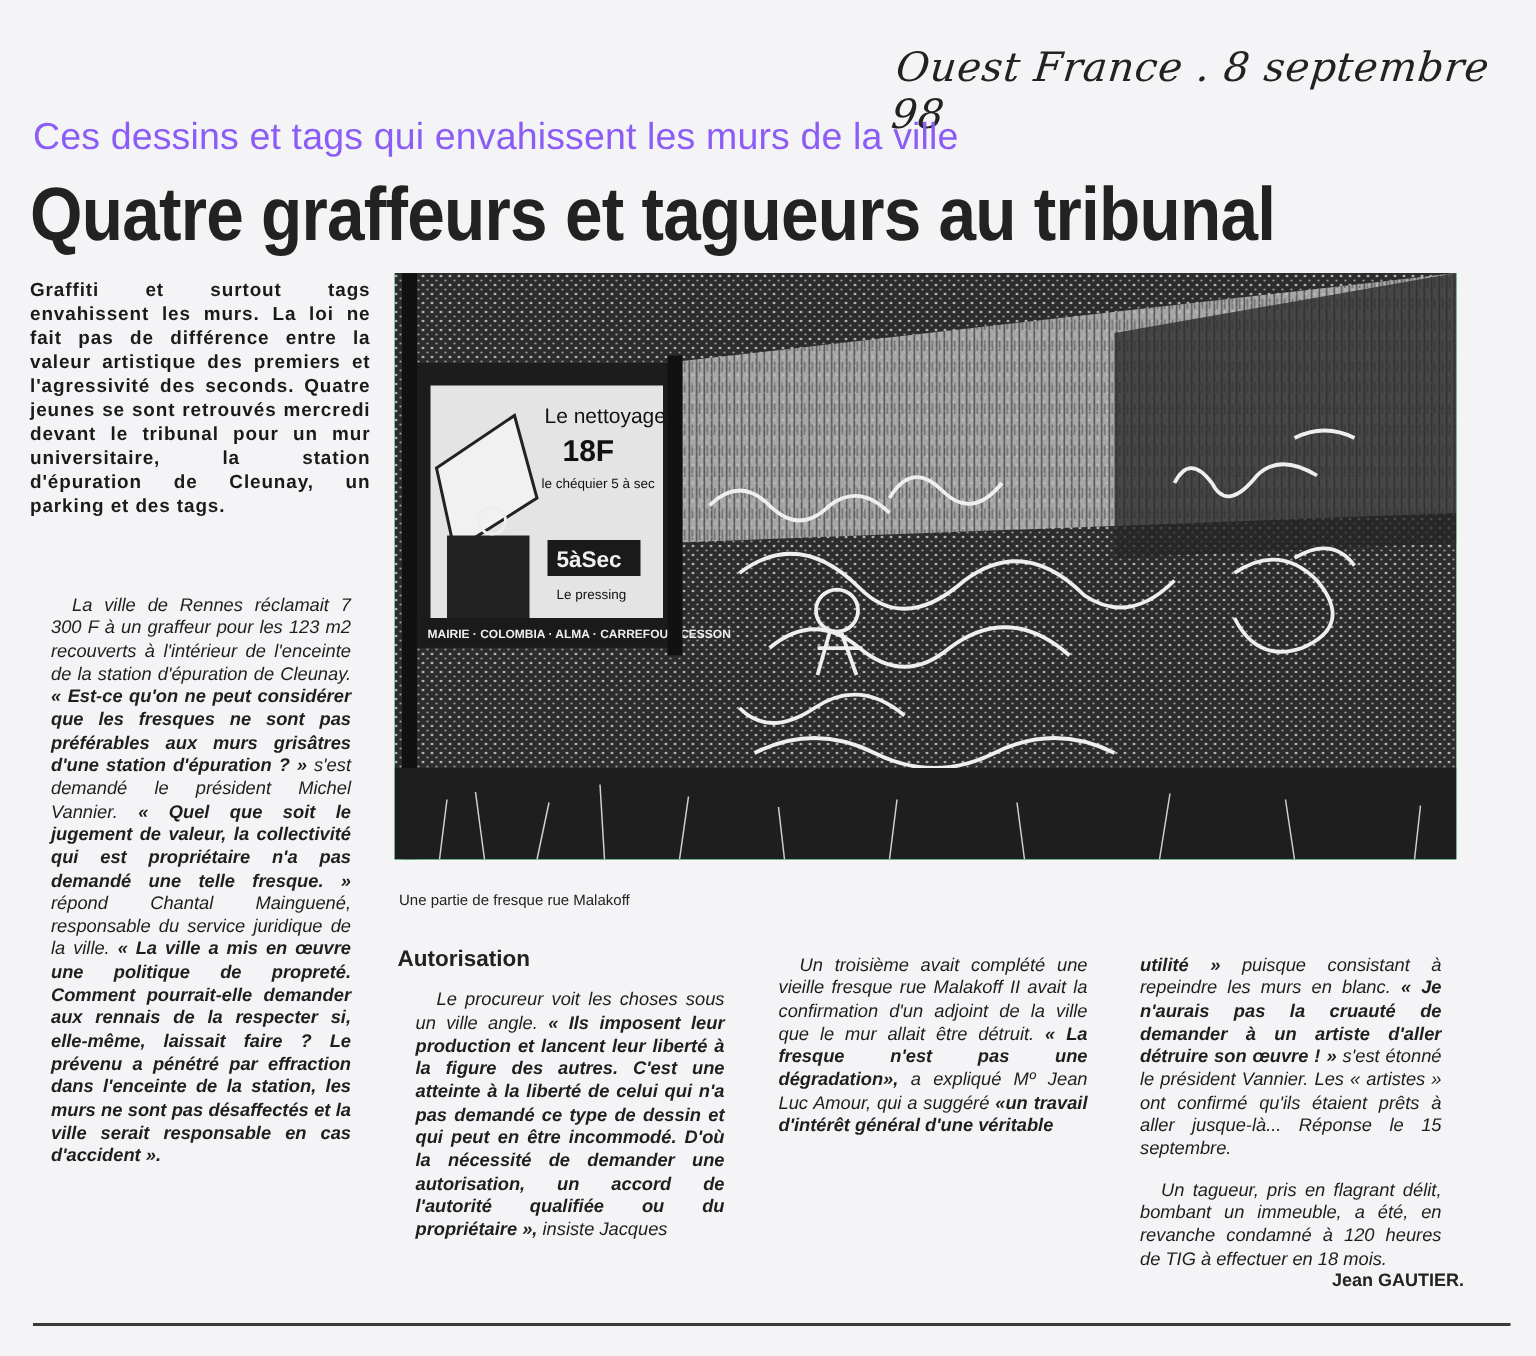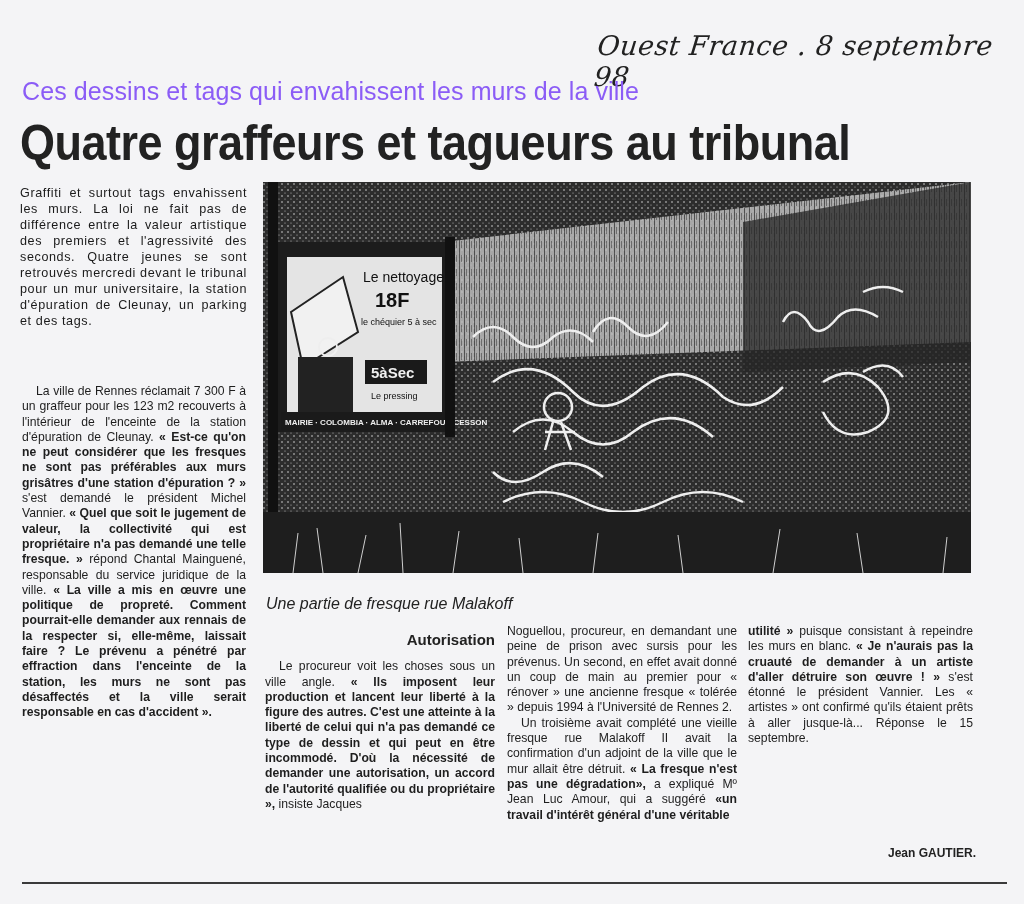--- a/index.html
+++ b/index.html
@@ -15,39 +15,39 @@
     font-weight:normal;
   }
   .kicker {
     left:22px; top:77px; font-size:25px; color:#8b5cf6; letter-spacing:0.1px;
   }
   .headline {
     left:20px; top:114px; font-size:45px; font-weight:bold; color:#222;
     letter-spacing:-0.5px; transform:scaleY(1.12); transform-origin:left top;
   }
   .lead {
-    left:20px; top:185px; width:227px; font-size:12.6px; font-weight:normal;
+    left:20px; top:185px; width:227px; font-size:12.6px; font-weight:bold;
     line-height:16px; text-align:justify; letter-spacing:0.6px; color:#1a1a1a;
   }
   .col {
     font-size:12.2px; line-height:15.3px; text-align:justify; color:#1e1e1e;
   }
-  .col p { margin:0; text-indent:0; }
+  .col p { margin:12px; text-indent:0;font-style:italic; }
   .col p.ind { text-indent:14px; }
   .col1 { left:22px; top:384px; width:224px; }
   .col2 { left:265px; top:596px; width:230px; }
   .col3 { left:507px; top:597px; width:230px; }
   .col4 { left:748px; top:597px; width:225px; }
   .bold { font-weight:bold; }
   .subhead {
-    display:block; text-align:right; font-size:15px; font-weight:bold;
+    display:block; text-align:left; font-size:15px; font-weight:bold;
     margin:14px 0 12px 0; color:#222;
   }
   .caption {
-    left:266px; top:595px; font-size:16px; font-style:italic; color:#222;text-align:center;
+    left:266px; top:595px; font-size:10px; color:#222;text-align:center;
   }
   .signature {
     left:888px; top:846px; font-size:12px; font-weight:bold; color:#222;
   }
   .photo {
     left:263px; top:182px; width:708px; height:391px; background:#22c55e;
     overflow:hidden;
   }
   .photo svg { display:block; }
   .rule-bottom {
@@ -137,32 +137,32 @@
 <div class="abs col col2" style="top:618px;">
   <span class="subhead">Autorisation</span>
   <p class="ind">
     <span>Le procureur voit les choses sous un ville angle.</span>
     <span class="bold">« Ils imposent leur production et lancent leur liberté à la figure des autres. C'est une atteinte à la liberté de celui qui n'a pas demandé ce type de dessin et qui peut en être incommodé. D'où la nécessité de demander une autorisation, un accord de l'autorité qualifiée ou du propriétaire »,</span>
     <span>insiste Jacques</span>
   </p>
 </div>
 
 <div class="abs col col3" style="top:624px;">
-  <p>Noguellou, procureur, en demandant une peine de prison avec sursis pour les prévenus. Un second, en effet avait donné un coup de main au premier pour « rénover » une ancienne fresque « tolérée » depuis 1994 à l'Université de Rennes 2.</p>
   <p class="ind">
     <span>Un troisième avait complété une vieille fresque rue Malakoff II avait la confirmation d'un adjoint de la ville que le mur allait être détruit.</span>
     <span class="bold">« La fresque n'est pas une dégradation»,</span>
     <span>a expliqué Mº Jean Luc Amour, qui a suggéré</span>
     <span class="bold">«un travail d'intérêt général d'une véritable</span>
   </p>
 </div>
 
 <div class="abs col col4" style="top:624px;">
   <p>
     <span class="bold">utilité »</span>
     <span>puisque consistant à repeindre les murs en blanc.</span>
     <span class="bold">« Je n'aurais pas la cruauté de demander à un artiste d'aller détruire son œuvre ! »</span>
     <span>s'est étonné le président Vannier. Les « artistes » ont confirmé qu'ils étaient prêts à aller jusque-là... Réponse le 15 septembre.</span>
   </p>
+  <p class="ind">Un tagueur, pris en flagrant délit, bombant un immeuble, a été, en revanche condamné à 120 heures de TIG à effectuer en 18 mois.</p>
 </div>
 
 <div class="abs signature">Jean GAUTIER.</div>
 <div class="abs rule-bottom"></div>
 
 </body></html>

